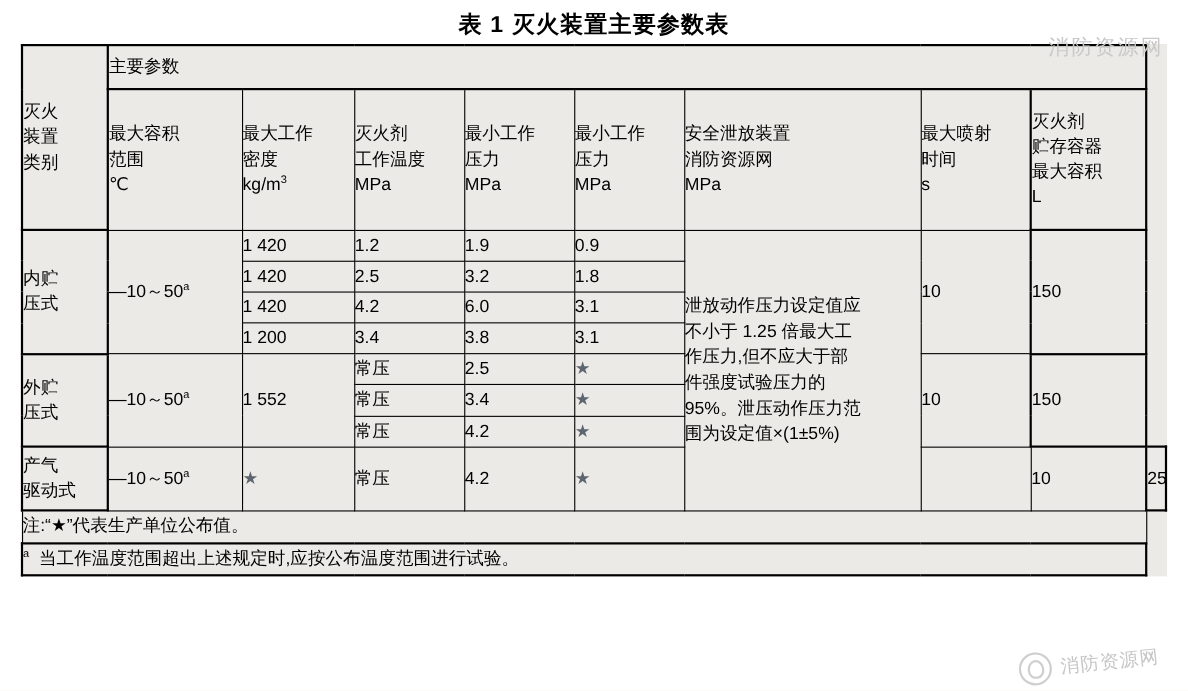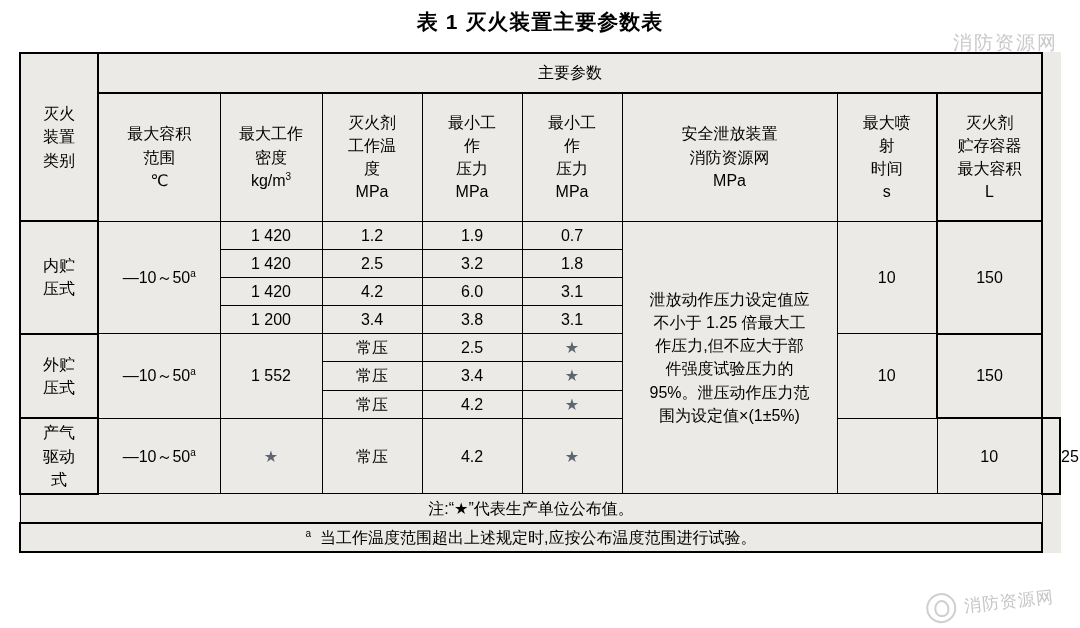--- a/index.html
+++ b/index.html
@@ -20,21 +20,21 @@
     width: 1080px;
     height: 628px;
     box-sizing: border-box;
   }
   .title {
     text-align: center;
     font-size: 21px;
     font-weight: bold;
     letter-spacing: 1px;
     padding-top: 8px;
-    padding-bottom: 16px;
+    padding-bottom: 4px;
     font-family: "Liberation Sans", "DejaVu Sans", sans-serif;
   }
   .watermark-top {
     position: absolute;
     right: 22px;
     top: 30px;
     font-size: 19px;
     color: #c9c9c9;
     font-family: "Liberation Sans", "DejaVu Sans", sans-serif;
     letter-spacing: 2px;
@@ -72,25 +72,24 @@
   }
   table.main {
     border-collapse: collapse;
     width: 1042px;
     margin: 0 auto;
     table-layout: fixed;
     background: #eceae6;
   }
   table.main td, table.main th {
     border: 1px solid #000000;
-    text-align: center;
     vertical-align: middle;
     font-size: 16px;
     font-family: "Liberation Sans", "DejaVu Sans", sans-serif;
-    padding: 2px 18px;
+    padding: 2px 0;
     line-height: 1.45;
     background: #eceae6;
     font-weight: normal;
   }
   .outer-border {
     border: 2px solid #000000 !important;
   }
   .hdr-group {
     font-size: 17px;
     height: 34px;
@@ -213,21 +212,21 @@
             <div>L</div>
         </td>
       </tr>
 
       <tr>
         <td class="cat-cell outer-border" rowspan="4">内贮<br>压式</td>
         <td rowspan="4" class="num">—10～50<sup>a</sup></td>
         <td class="num">1 420</td>
         <td class="num">1.2</td>
         <td class="num">1.9</td>
-        <td class="num">0.7</td>
+        <td class="num">0.9</td>
         <td class="safety-cell" rowspan="8">
           泄放动作压力设定值应<br>不小于 1.25 倍最大工<br>作压力,但不应大于部<br>件强度试验压力的<br>95%。泄压动作压力范<br>围为设定值×(1±5%)
         </td>
         <td class="num" rowspan="4">10</td>
         <td class="num outer-border" rowspan="4">150</td>
       </tr>
       <tr>
         <td class="num">1 420</td>
         <td class="num">2.5</td>
         <td class="num">3.2</td>

